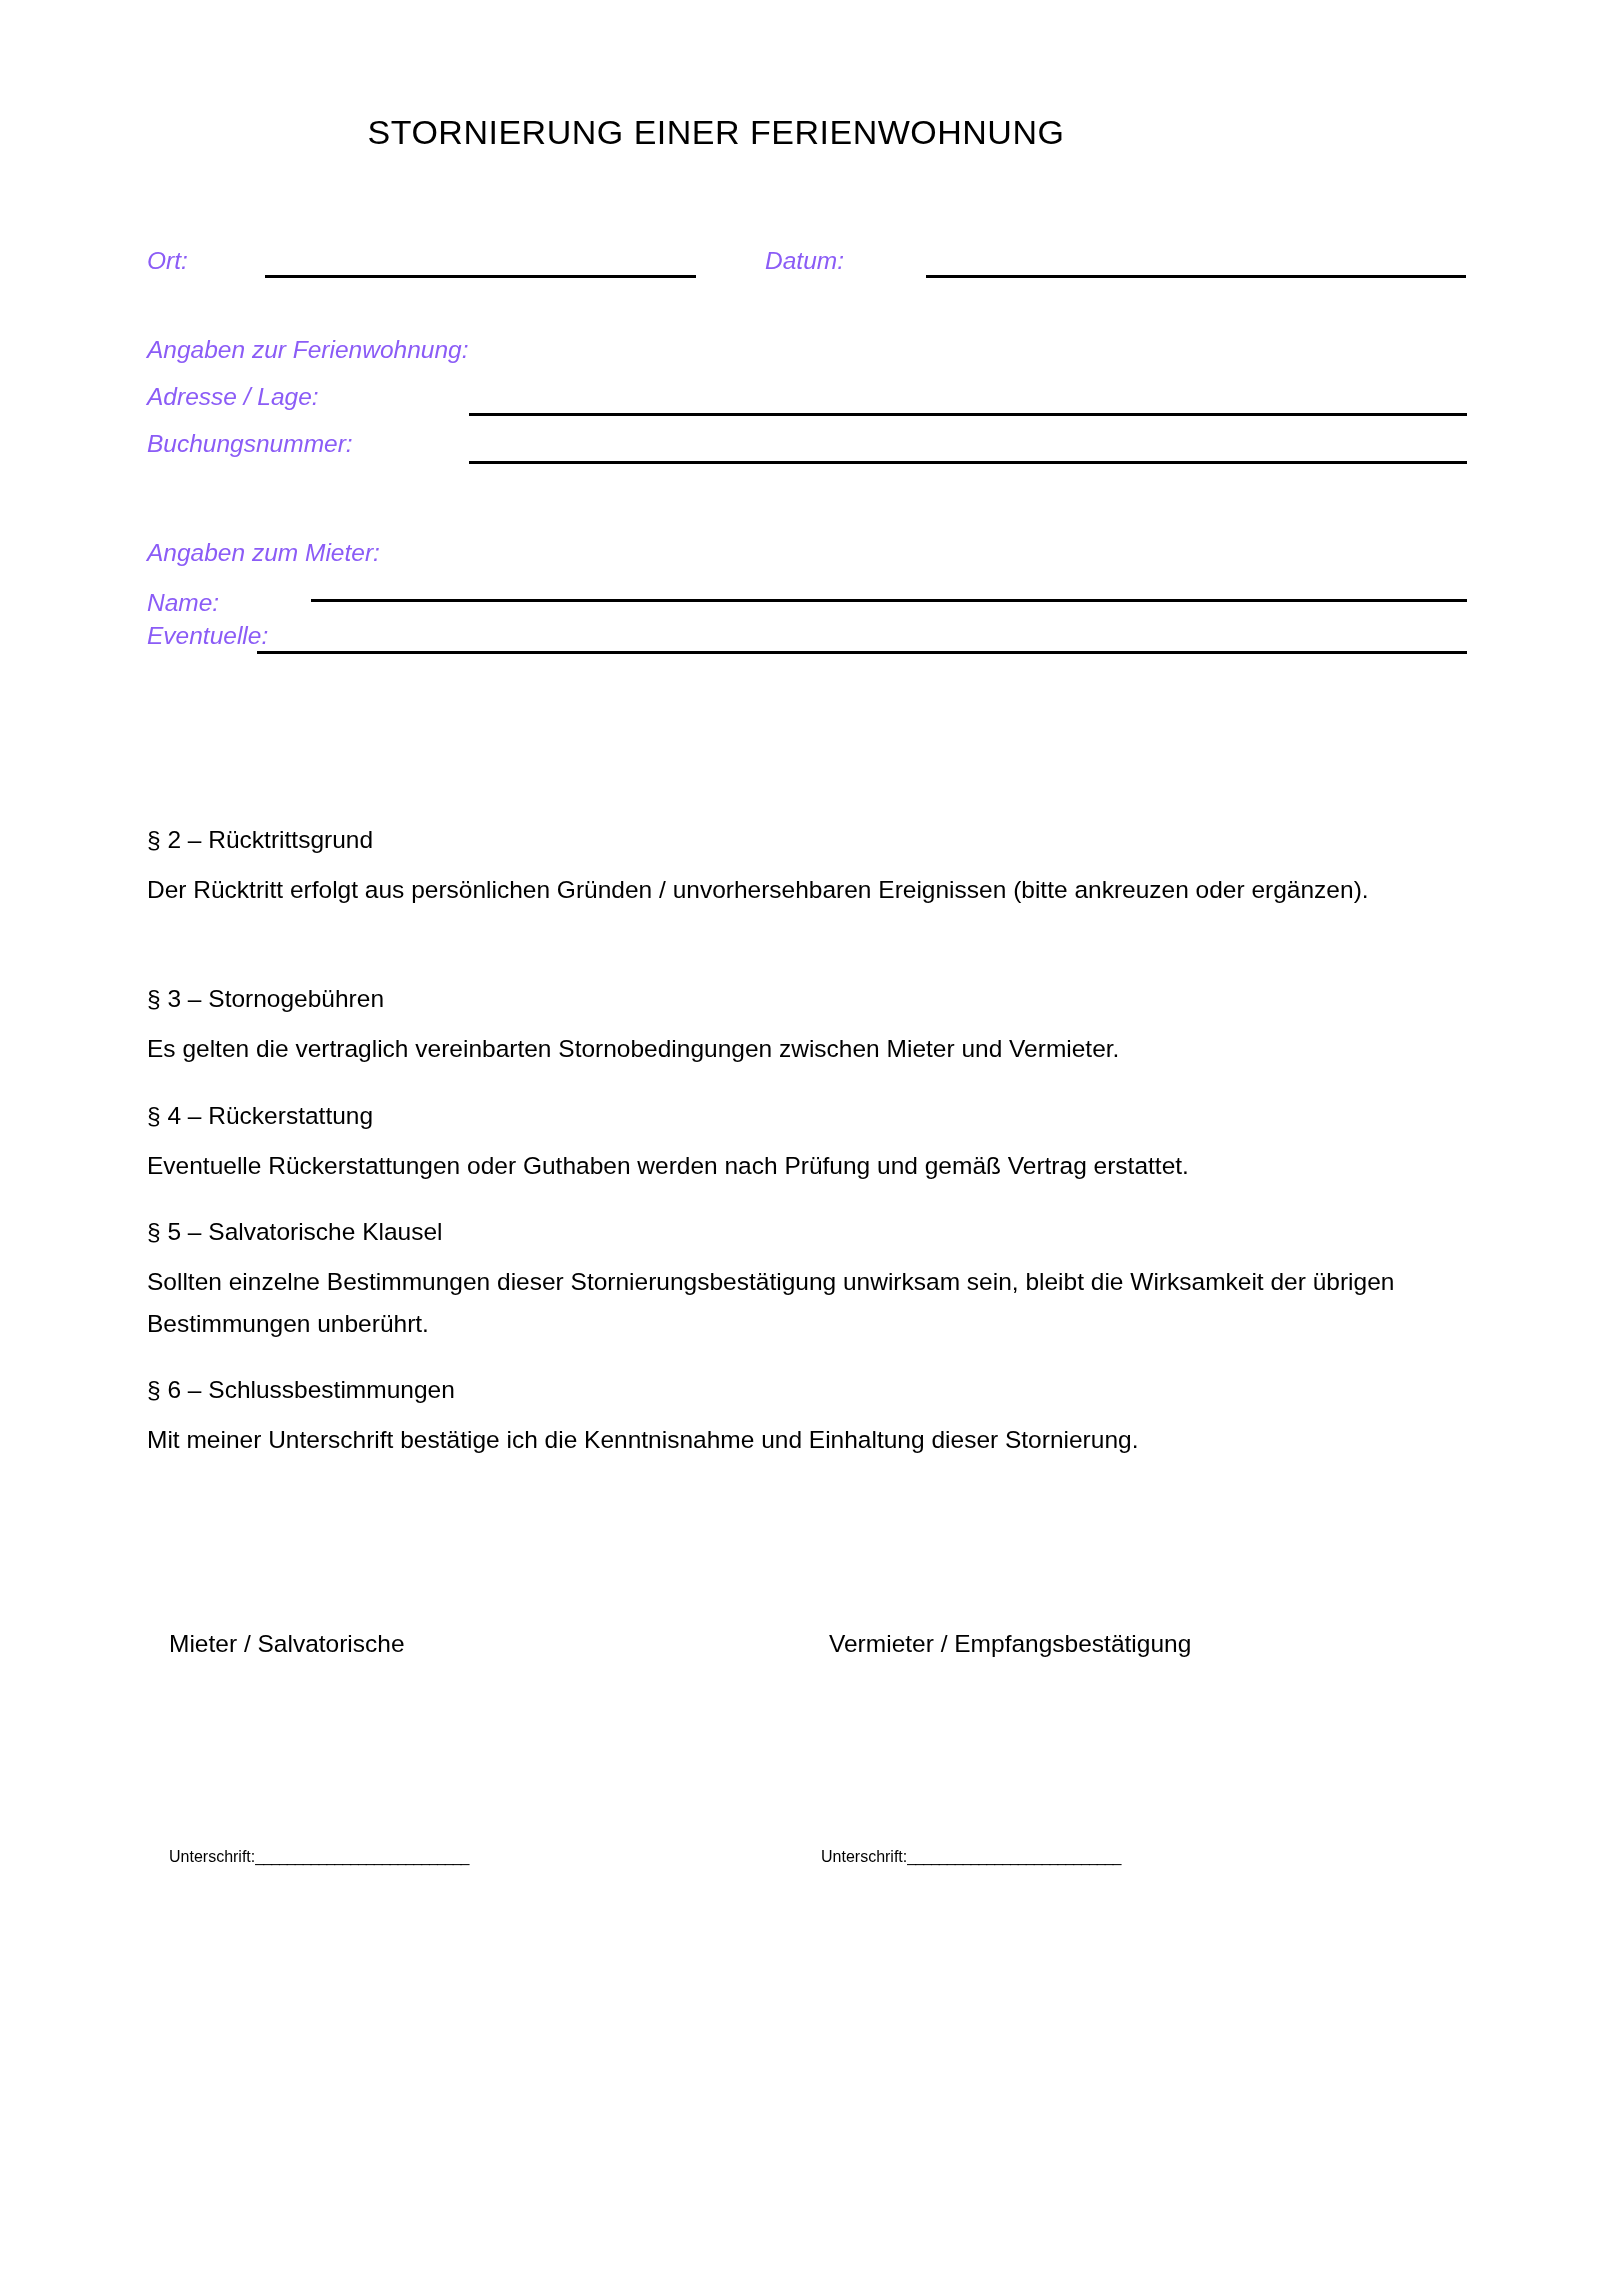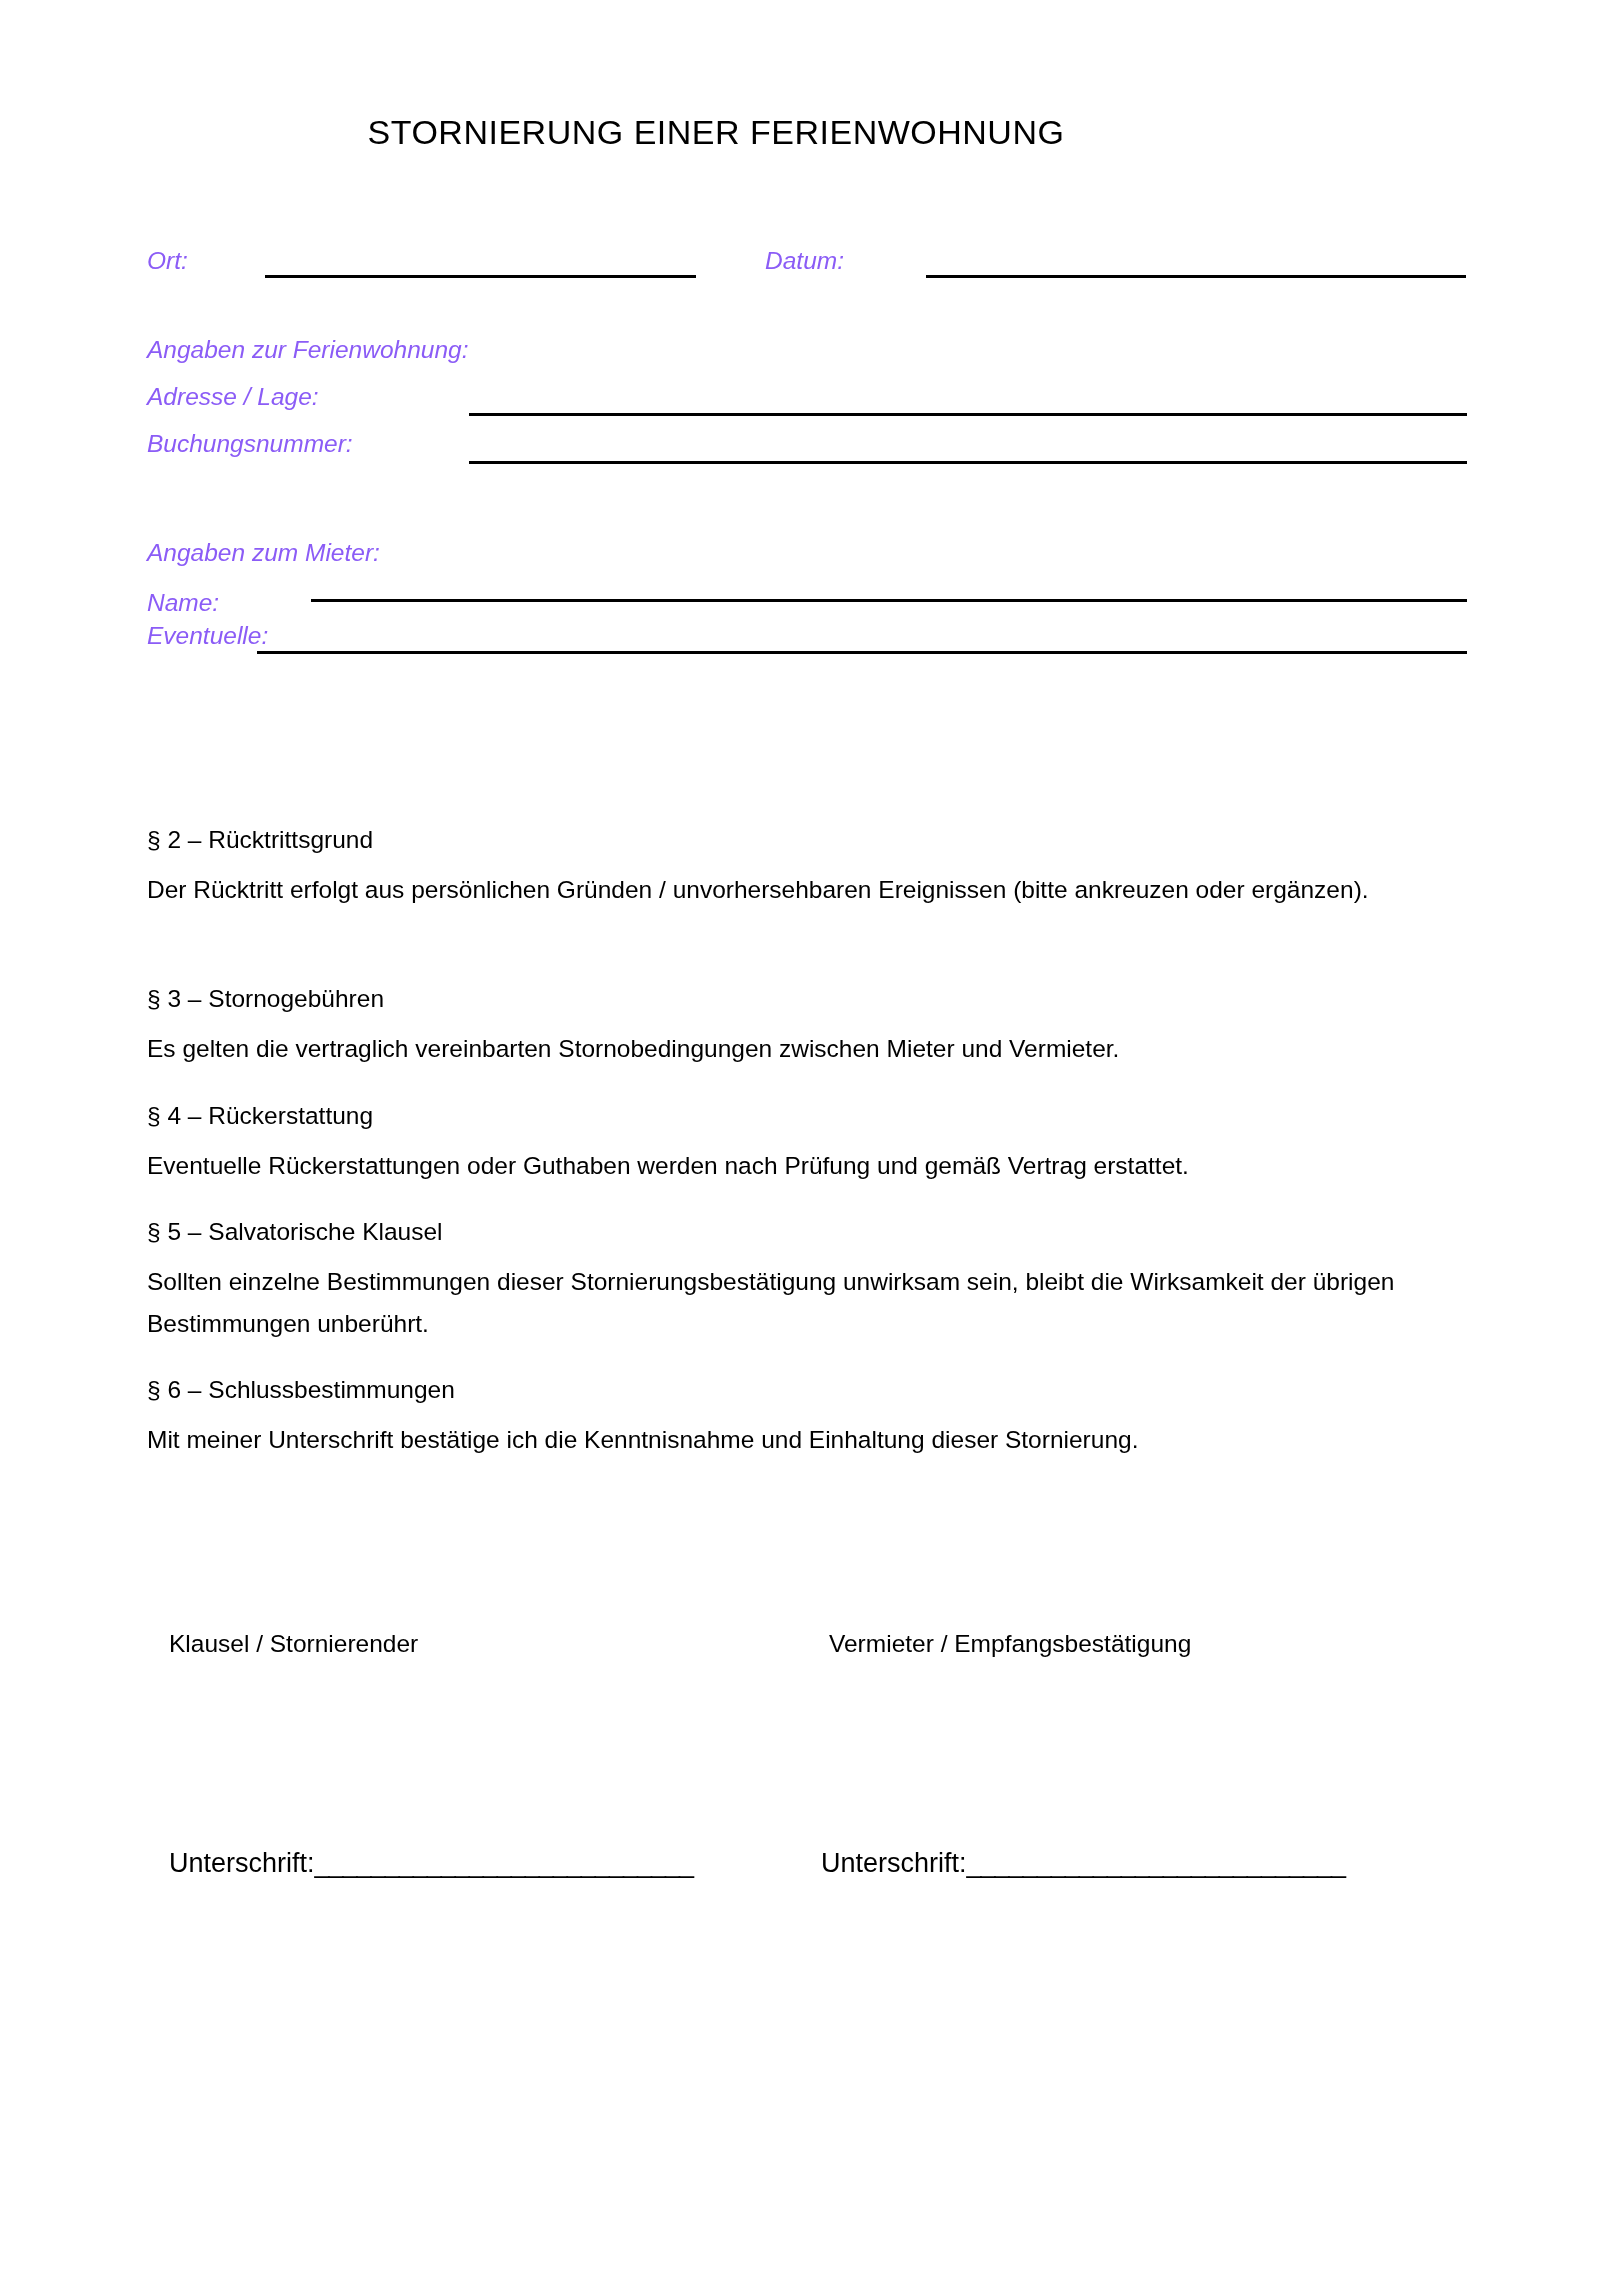--- a/index.html
+++ b/index.html
@@ -71,21 +71,21 @@
 
   
   .sig-caption {
     position: absolute;
     font-size: 24.5px;
     color: #000;
     white-space: nowrap;
   }
   .sig-line {
     position: absolute;
-    font-size: 27px;
+    font-size: 16px;
     color: #000;
     white-space: nowrap;
     letter-spacing: 0px;
     text-align: center;
   }
   .sig-line .underscores {
     letter-spacing: -1px;
   }
 </style>
 </head>
@@ -136,21 +136,21 @@
   <div class="section" style="top:1214px;">
     <p class="section-head">§ 5 – Salvatorische Klausel</p>
     <p class="section-body">Sollten einzelne Bestimmungen dieser Stornierungsbestätigung unwirksam sein, bleibt die Wirksamkeit der übrigen Bestimmungen unberührt.</p>
   </div>
 
   <div class="section" style="top:1372px;">
     <p class="section-head">§ 6 – Schlussbestimmungen</p>
     <p class="section-body">Mit meiner Unterschrift bestätige ich die Kenntnisnahme und Einhaltung dieser Stornierung.</p>
   </div>
 
-  <div class="sig-caption" style="left:169px; top:1630px;">Klausel / Stornierender</div>
+  <div class="sig-caption" style="left:169px; top:1630px;">Mieter / Salvatorische</div>
 
   <div class="sig-caption" style="left:821px; top:1630px;margin-left:8px;">Vermieter / Empfangsbestätigung</div>
 
   <div class="sig-line" style="left:169px; top:1848px;">
     <span>Unterschrift:</span><span class="underscores">___________________________</span>
   </div>
 
   <div class="sig-line" style="left:821px; top:1848px;">
     <span>Unterschrift:</span><span class="underscores">___________________________</span>
   </div>

